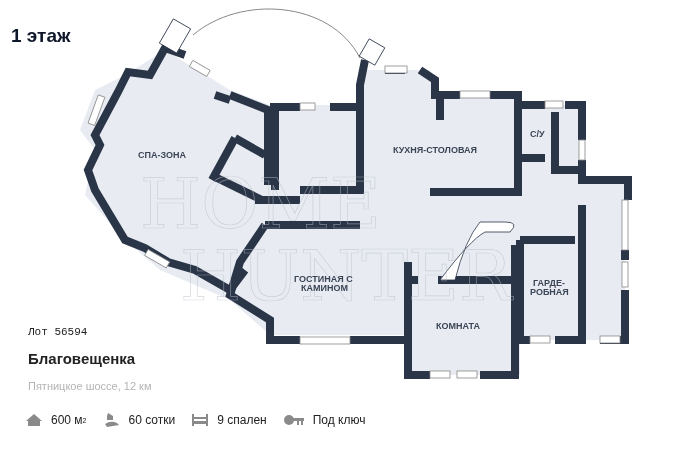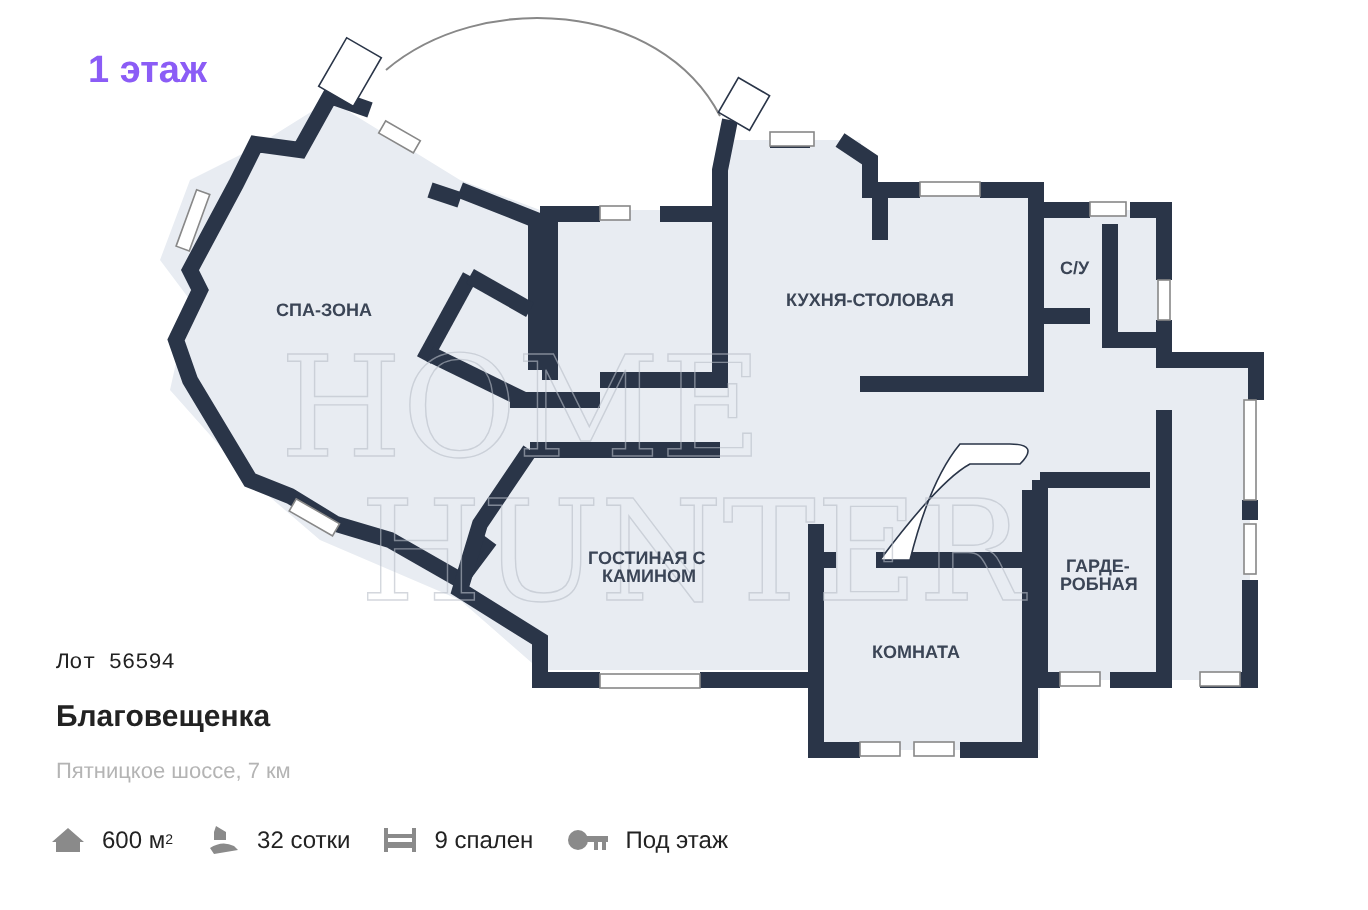--- a/index.html
+++ b/index.html
@@ -1,17 +1,17 @@
 <!DOCTYPE html>
 <html><head>
 <meta charset="utf-8">
 <style>
   html, body { margin:0; padding:0; background:#ffffff; }
   body { width:684px; height:455px; position:relative; overflow:hidden; font-family:"Liberation Sans", sans-serif; }
-  .floor-title { position:absolute; left:44px; top:25px; font-size:19px; font-weight:bold; color:#8b5cf6; }
+  .floor-title { position:absolute; left:11px; top:25px; font-size:19px; font-weight:bold; color:#0f172a; }
   .plan { position:absolute; left:0; top:0; width:684px; height:455px; }
   .room-label { font-family:"Liberation Sans", sans-serif; font-size:9px; font-weight:bold; fill:#3b4556; }
   .lot { position:absolute; left:28px; top:326px; font-size:11px; color:#222;font-family:Liberation Mono, monospace; }
   .village { position:absolute; left:28px; top:350px; font-size:15px; font-weight:bold; color:#222; }
   .road { position:absolute; left:28px; top:380px; font-size:11px; color:#b4b4b4; }
   .features { position:absolute; left:25px; top:412px; display:flex; align-items:center; font-size:12px; color:#222; }
   .feat { display:flex; align-items:center; margin-right:16px; }
   .feat svg { margin-right:8px; }
   sup { font-size:7px; }
 </style>
@@ -105,47 +105,47 @@
   <text class="room-label" x="301" y="291">КАМИНОМ</text>
   <text class="room-label" x="436" y="329">КОМНАТА</text>
   <text class="room-label" x="533" y="286">ГАРДЕ-</text>
   <text class="room-label" x="530" y="295">РОБНАЯ</text>
 </svg>
 
 <div class="floor-title">1 этаж</div>
 
 <div class="lot">Лот 56594</div>
 <div class="village">Благовещенка</div>
-<div class="road">Пятницкое шоссе, 7 км</div>
+<div class="road">Пятницкое шоссе, 12 км</div>
 
 <div class="features">
   <div class="feat">
     <svg width="18" height="14" viewBox="0 0 18 14">
         <path d="M9 1 L17 8 L15 8 L15 13 L3 13 L3 8 L1 8 Z" fill="#8a8a8a"></path>
       </svg>
     <span>600 м</span>
       <sup>2</sup>
   </div>
   <div class="feat">
     <svg width="18" height="16" viewBox="0 0 18 16">
         <path d="M5 1 L10 4 L10 8 L4 8 L4 4 Z M2 12 Q8 8 14 11 L16 13 L4 15 Z" fill="#8a8a8a"></path>
       </svg>
-    <span>32 сотки</span>
+    <span>60 сотки</span>
   </div>
   <div class="feat">
     <svg width="18" height="14" viewBox="0 0 18 14">
         <rect x="1" y="1" width="2" height="12" fill="#8a8a8a"></rect>
         <rect x="15" y="1" width="2" height="12" fill="#8a8a8a"></rect>
         <rect x="3" y="4" width="12" height="2" fill="#8a8a8a"></rect>
         <rect x="3" y="8" width="12" height="3" fill="#8a8a8a"></rect>
       </svg>
     <span>9 спален</span>
   </div>
   <div class="feat">
     <svg width="22" height="12" viewBox="0 0 22 12">
         <circle cx="6" cy="6" r="5" fill="#8a8a8a"></circle>
         <rect x="10" y="4" width="11" height="3" fill="#8a8a8a"></rect>
         <rect x="14" y="7" width="2" height="4" fill="#8a8a8a"></rect>
         <rect x="18" y="7" width="2" height="4" fill="#8a8a8a"></rect>
       </svg>
-    <span>Под этаж</span>
+    <span>Под ключ</span>
   </div>
 </div>
 
 </body></html>

